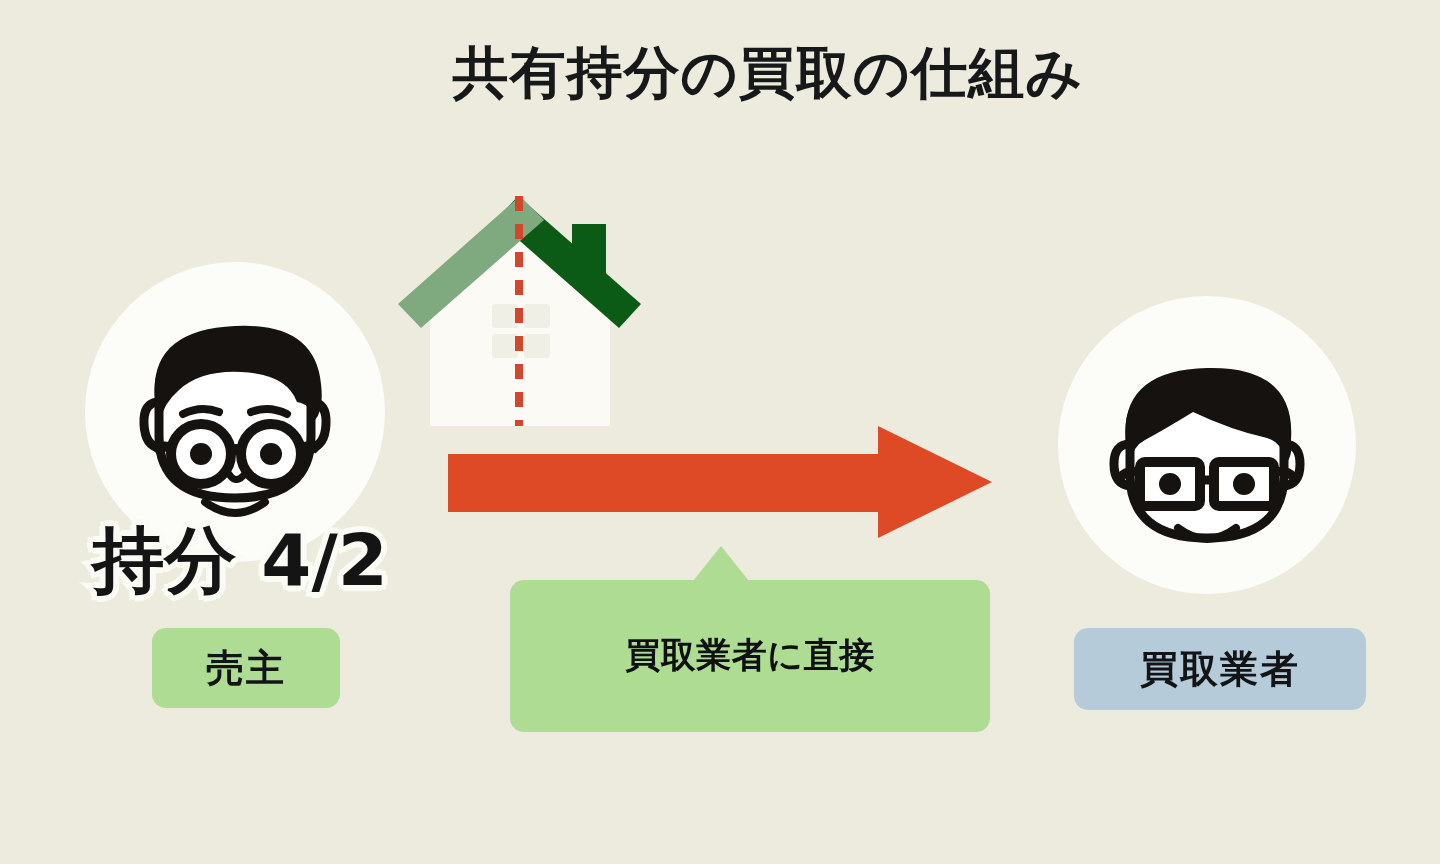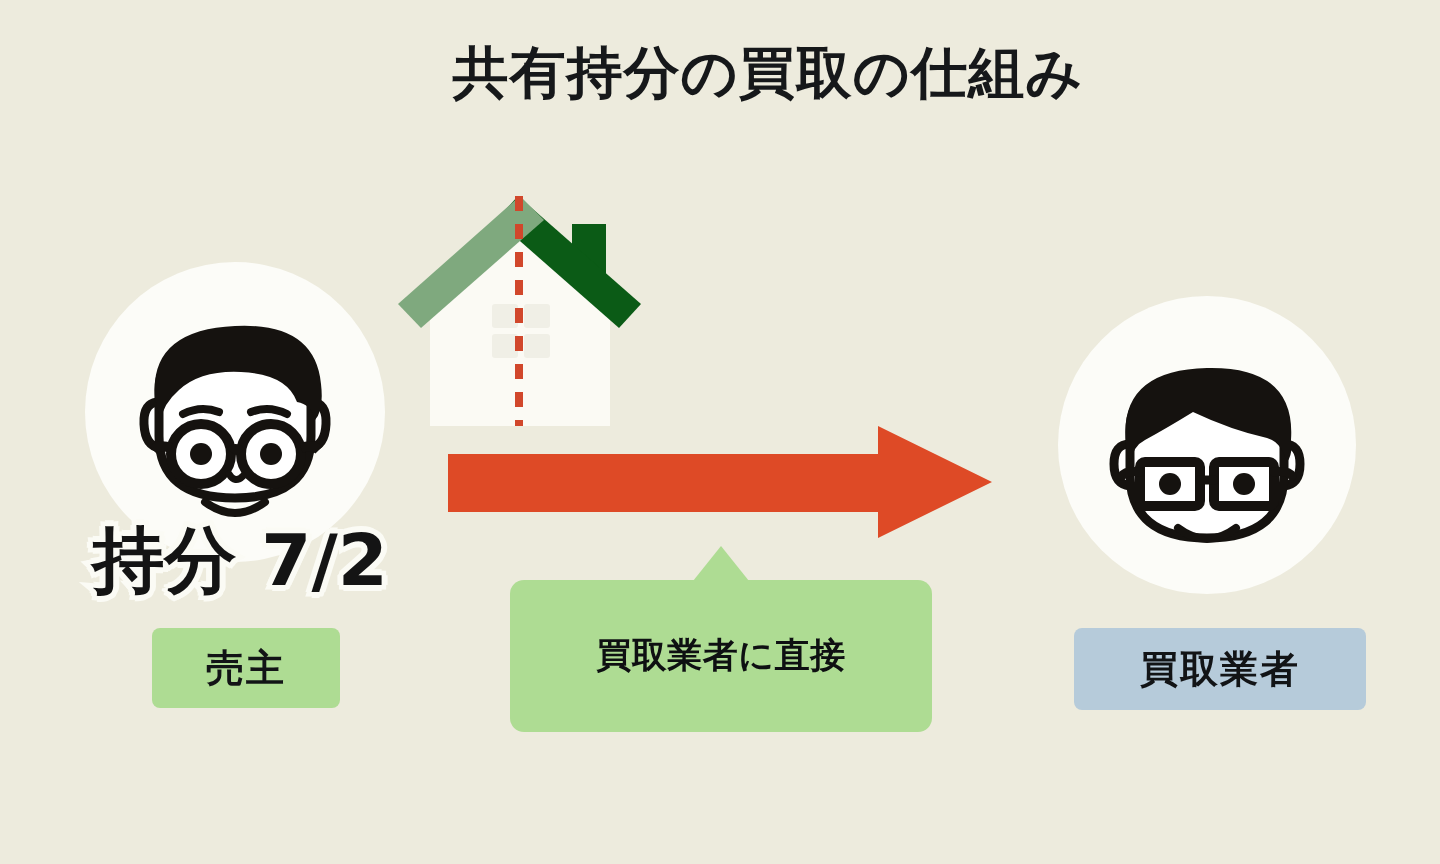--- a/index.html
+++ b/index.html
@@ -74,21 +74,21 @@
       4px 4px 0 #FBFBF5, -4px 4px 0 #FBFBF5,
       4px -4px 0 #FBFBF5, -4px -4px 0 #FBFBF5;
   }
 
   
   .badge {
     position: absolute;
     display: flex;
     align-items: center;
     justify-content: center;
-    border-radius: 8px;
+    border-radius: 14px;
     font-size: 38px;
     font-weight: 700;
     color: #121416;
     letter-spacing: 2px;
     white-space: nowrap;
   }
   .badge-seller {
     left: 152px; top: 628px;
     width: 188px; height: 80px;
     background: #AEDC93;
@@ -122,21 +122,21 @@
     position: absolute;
     left: 510px;
     top: 546px;
     width: 422px;
     height: 186px;
   }
   .callout-body {
     position: absolute;
     left: 0;
     top: 34px;
-    width: 422px;
+    width: 480px;
     height: 152px;
     background: #AEDC93;
     border-radius: 14px;
     display: flex;
     flex-direction: column;
     align-items: center;
     justify-content: center;
     gap: 36px;
   }
   .callout-tail {
@@ -216,21 +216,21 @@
       </g>
       <circle cx="116" cy="192" r="11" fill="#15120F"></circle>
       <circle cx="186" cy="192" r="11" fill="#15120F"></circle>
 
       <path d="M144 212 q6 10 14 2" fill="none" stroke="#15120F" stroke-width="7" stroke-linecap="round"></path>
 
       <path d="M120 240 q30 22 60 0" fill="none" stroke="#15120F" stroke-width="8" stroke-linecap="round"></path>
     </svg>
   </div>
 
-  <div class="share-text">持分 7/2</div>
+  <div class="share-text">持分 4/2</div>
 
   <div class="badge badge-seller">売主</div>
 
   <div class="avatar-circle avatar-right">
     <svg class="avatar-svg" viewBox="0 0 298 298" xmlns="http://www.w3.org/2000/svg" aria-hidden="true">
       <g fill="none" stroke="#15120F" stroke-width="9" stroke-linecap="round" stroke-linejoin="round">
 
         <path d="M72 148 q-16 0 -16 20 q0 20 16 22" fill="#FFFFFF"></path>
         <path d="M226 148 q16 0 16 20 q0 20 -16 22" fill="#FFFFFF"></path>
 

